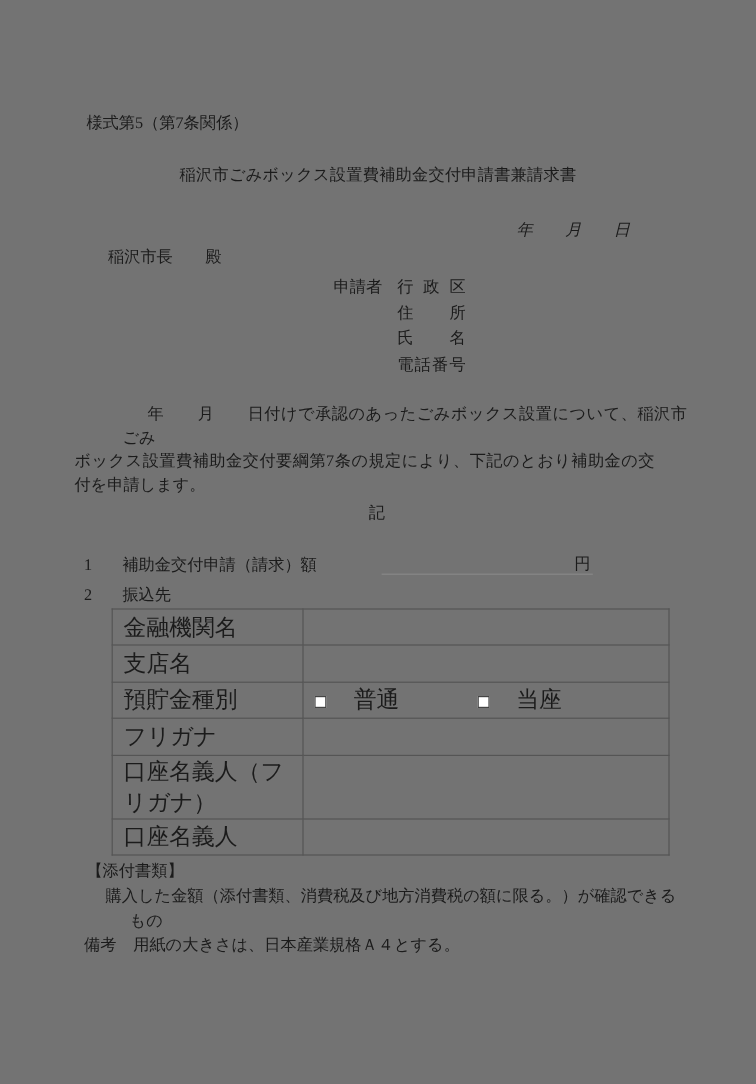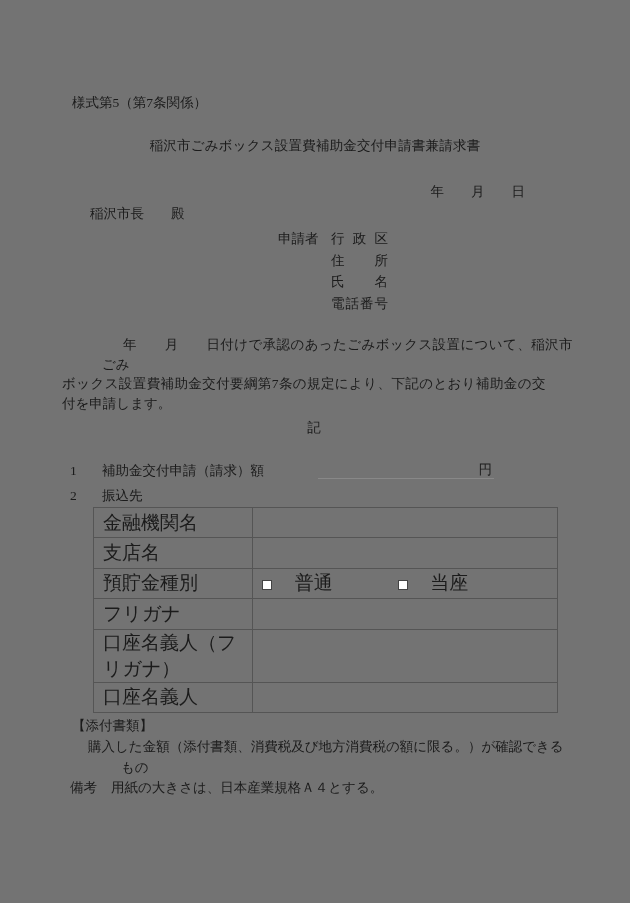--- a/index.html
+++ b/index.html
@@ -10,21 +10,21 @@
     background:#737373;
     font-family:"Liberation Serif","DejaVu Serif",serif;
     font-size:13.5px;
     color:#1b1b1b;
     overflow:hidden;
   }
   .abs { position:absolute; line-height:1.08; white-space:nowrap; }
 
   .form-number { left:72px; top:96px; }
   .doc-title   { left:0; top:139px; width:630px; text-align:center; letter-spacing:0.2px; }
-  .date-line   { left:0; top:185px; width:630px; text-align:right; padding-right:105px; }
+  .date-line   { left:0; top:185px; width:630px; text-align:right; padding-right:105px;font-style:italic; }
   .addressee   { left:90px; top:207px; }
 
   .applicant   { left:278px; top:228px; line-height:21.5px; }
   .app-line    { display:flex;font-family:Liberation Serif, serif; }
   .app-prefix  { display:inline-block; width:53px; }
   .app-field   { display:inline-block; width:57px; text-align:justify; text-align-last:justify; }
 
   .body-par    { left:62px; top:335px; width:506px; line-height:19.6px; }
   .bp1 { padding-left:61px; letter-spacing:0.4px; }
   .bp2 { padding-left:40px; }
@@ -44,21 +44,21 @@
                    vertical-align:middle; font-size:19px; }
   .bank-table td.lab { width:159px; }
 
   .cbx { display:inline-block; width:10px; height:10px; border:1px solid #444;
          vertical-align:-1px; background:#fff; }
   .cb-label { margin-left:18px; }
   .cb-group2 { margin-left:60px;margin-top:48px; }
 
   .attach-heading { left:72px;  top:719px; }
   .attach-line1   { left:88px;  top:740px; }
-  .attach-line2   { left:108px; top:761px;margin-left:13px; }
+  .attach-line2   { left:108px; top:761px; }
   .note-line      { left:70px;  top:781px; }
   .note-text      { margin-left:14px; }
 </style>
 </head>
 <body>
 
 <div class="page">
 
   <div class="abs form-number">様式第5（第7条関係）</div>
 

